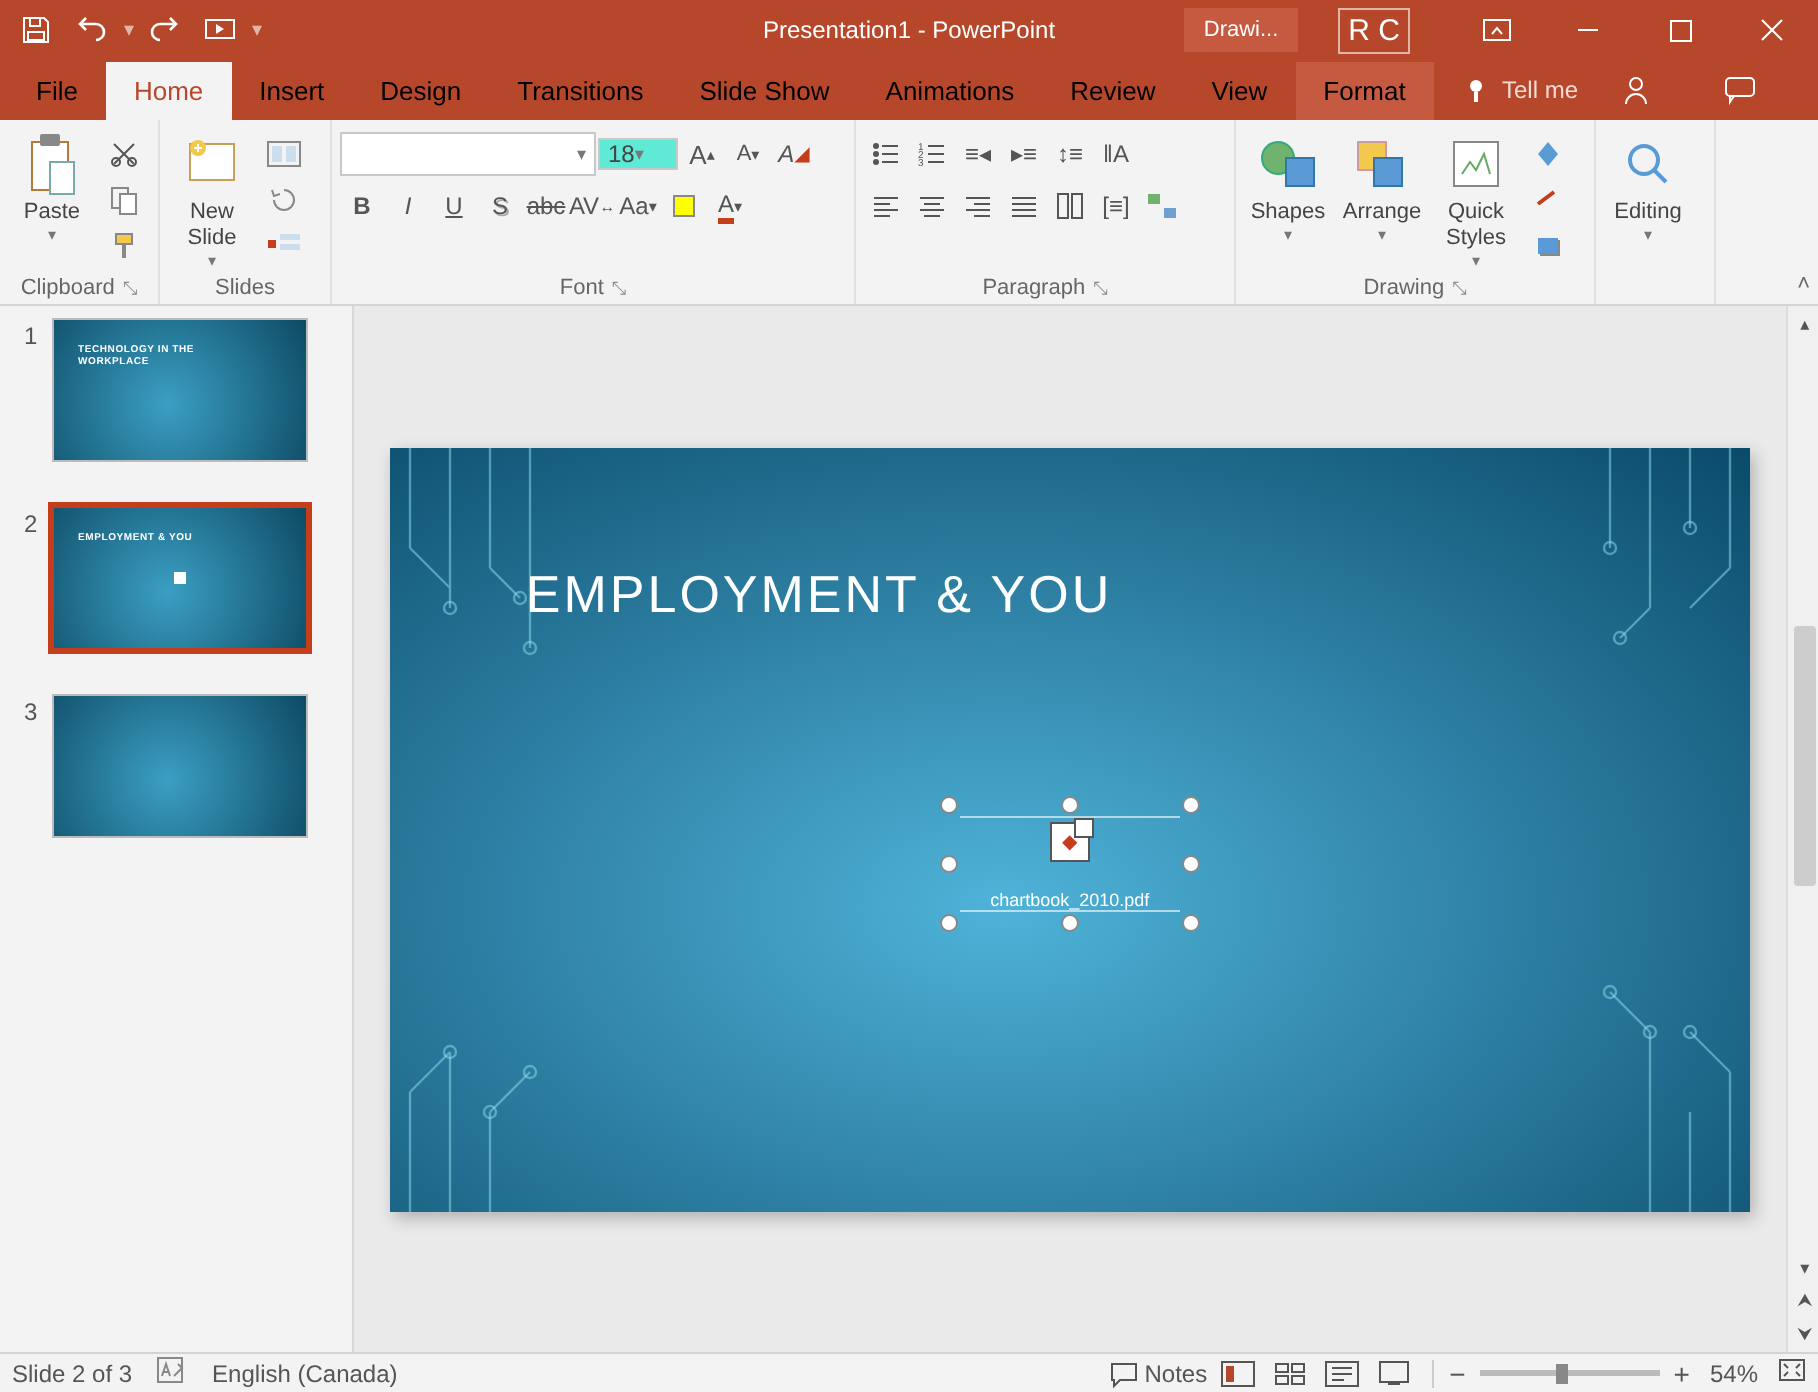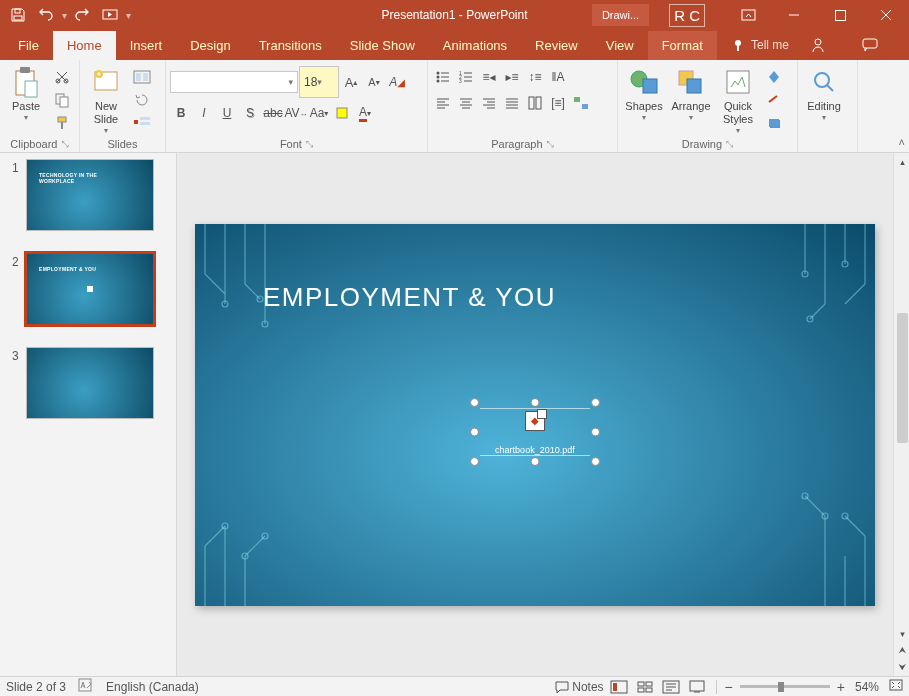--- a/index.html
+++ b/index.html
@@ -7,36 +7,36 @@
 .titlebar { height: 30px; background: #b7472a; display: flex; align-items: center; color: #fff; font-size: 12px; position: relative; }
 .qat { display: flex; align-items: center; gap: 1px; padding: 0 4px; }
 .qat-btn { width: 28px; height: 28px; display: flex; align-items: center; justify-content: center; color: #fff; }
 .qat-sep { color: rgba(255,255,255,0.6); font-size: 10px; }
 .title-center { position: absolute; left: 50%; transform: translateX(-50%); white-space: nowrap; }
 .title-right { margin-left: auto; display: flex; align-items: center; }
 .contextual-tab { background: #c55a40; padding: 5px 10px; font-size: 11px; }
 .avatar-box { border: 1px solid rgba(255,255,255,0.6); padding:2px 4px; font-size: 15px; margin: 0 20px; }
 .winbtn { width: 46px; height: 30px; display: flex; align-items: center; justify-content: center; color: #fff; }
 .shell { height: 30px; background: #b7472a; display: flex; align-items: center; color: #fff; padding-left: 4px; }
-.tab { padding: 7px 14px; font-size: 13px; color: #fef9c3; cursor: pointer; }
+.tab { padding: 7px 14px; font-size: 13px; color: #000000; cursor: pointer; }
 .tab.active { background: #f3f3f3; color: #b7472a; }
 .shell-right { margin-left: auto; display: flex; gap: 6px; padding-right: 16px; }
 .tellme { color: rgba(255,255,255,0.8); font-size: 12px; display:flex; align-items:center; gap:5px; }
 .ribbon { height: 93px; background: #f3f3f3; border-bottom: 1px solid #d4d4d4; display: flex; position:relative; }
 .group { border-right: 1px solid #e1e1e1; display: flex; flex-direction: column; justify-content: space-between; padding: 2px 4px 0; }
 .group-body { display: flex; align-items: flex-start; gap: 3px; flex: 1; }
 .group-label { text-align: center; font-size: 11px; color: #666; padding: 2px 0; display:flex; justify-content:center; align-items:center; gap:4px; }
 .dlg-launch { font-size: 9px; color: #888; }
 .bigbtn { display: flex; flex-direction: column; align-items: center; justify-content: space-between; width: 44px; padding-top:4px; font-size: 11px; color: #444; line-height: 1.2; text-align:center; }
 .bigbtn .ico { width: 32px; height: 32px; display:flex; align-items:center; justify-content:center; margin-bottom:2px; }
 .smallbtn { width: 22px; height: 22px; display: flex; align-items: center; justify-content: center; color: #555; font-size: 12px; }
 .row { display: flex; align-items: center; gap: 1px; }
 .col { display: flex; flex-direction: column; gap: 1px; }
 .font-name { width: 128px; height: 22px; border: 1px solid #c8c8c8; background: #fff; font-size: 12px; padding: 0 4px; display:flex; align-items:center; }
-.font-size { width: 40px; height: 32px; border: 1px solid #c8c8c8; background: #fef9c3; font-size: 12px; padding: 0 4px; display:flex; align-items:center; justify-content:flex-start; }
+.font-size { width: 40px; height: 16px; border: 1px solid #c8c8c8; background: #5eead4; font-size: 12px; padding: 0 4px; display:flex; align-items:center; justify-content:flex-start; }
 .minimize-ribbon { position:absolute; right:4px; bottom:4px; color:#666; font-size:11px; }
 .workspace { height: 523px; display: flex; background: #e6e6e6; }
 .thumbpane { width: 186px; background: #f3f3f3; border-right: 1px solid #d8d8d8; padding: 6px 12px; }
 .thumb-wrap { display: flex; align-items: flex-start; margin-bottom: 22px; }
 .thumb-num { width: 14px; font-size: 12px; color: #555; padding-top:2px; }
 .thumb { width: 128px; height: 72px; background: radial-gradient(circle at 45% 60%, #3b9fc3, #0d4a64); border: 1px solid #bbb; position: relative; overflow: hidden; }
 .thumb.selected { outline: 3px solid #c43e1c; outline-offset: -1px; }
 .thumb-title { position:absolute; top:12px; left:12px; color:#fff; font-size:5px; font-weight:bold; letter-spacing:0.3px; }
 .thumb-emb { position:absolute; top:50%; left:50%; width:6px; height:6px; background:#fff; transform:translate(-50%,-50%); }
 .slidearea { flex: 1; position: relative; background:#eaeaea; display:flex; align-items:center; justify-content:center; padding:0 18px; }

